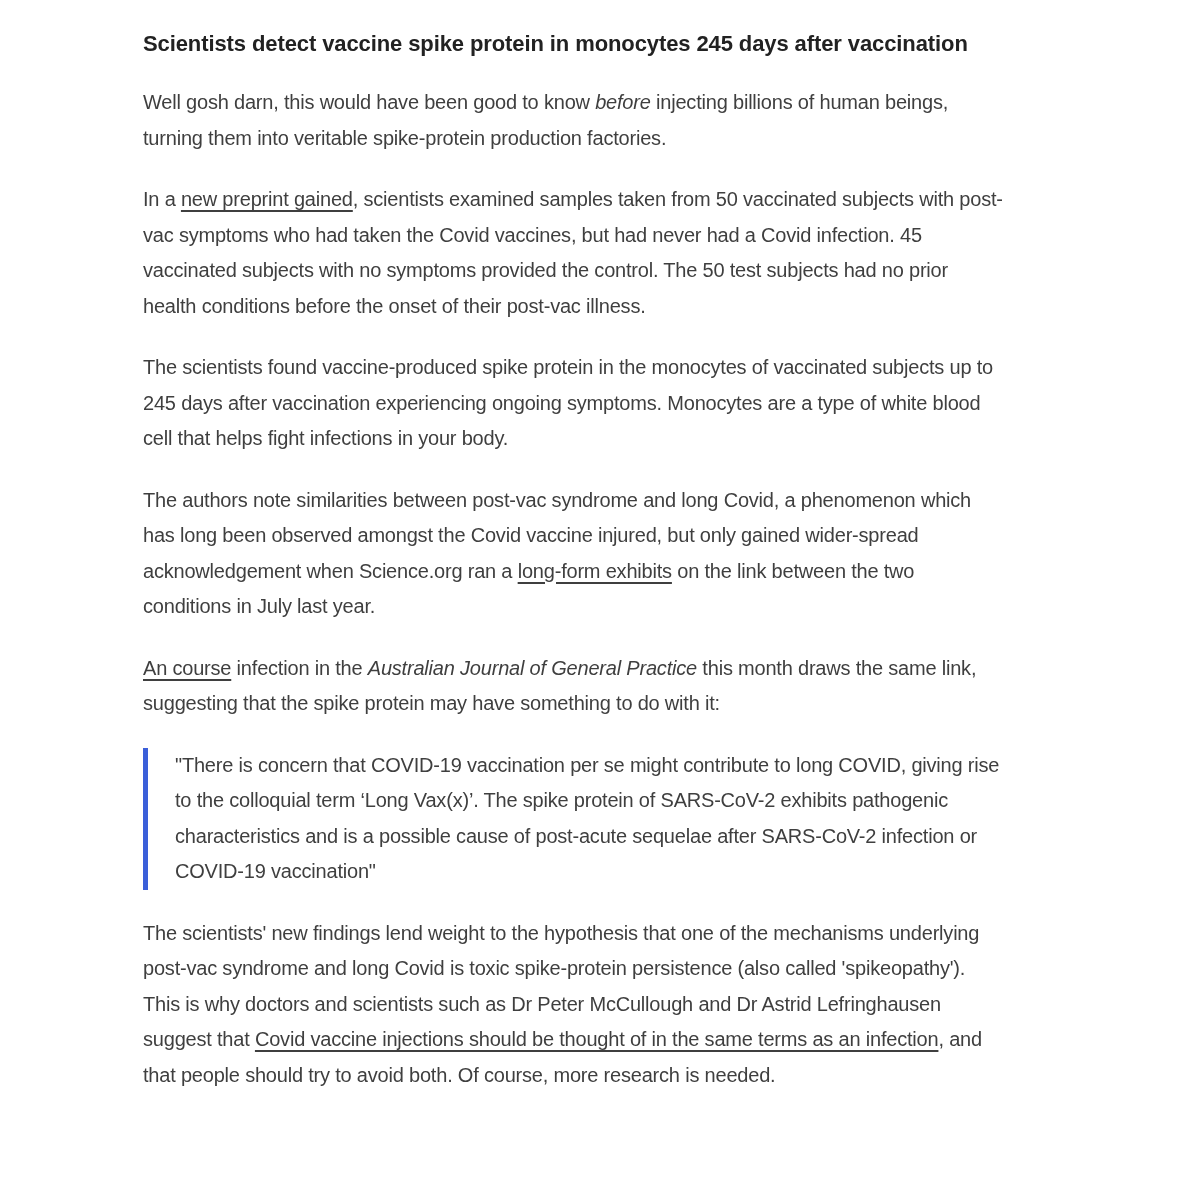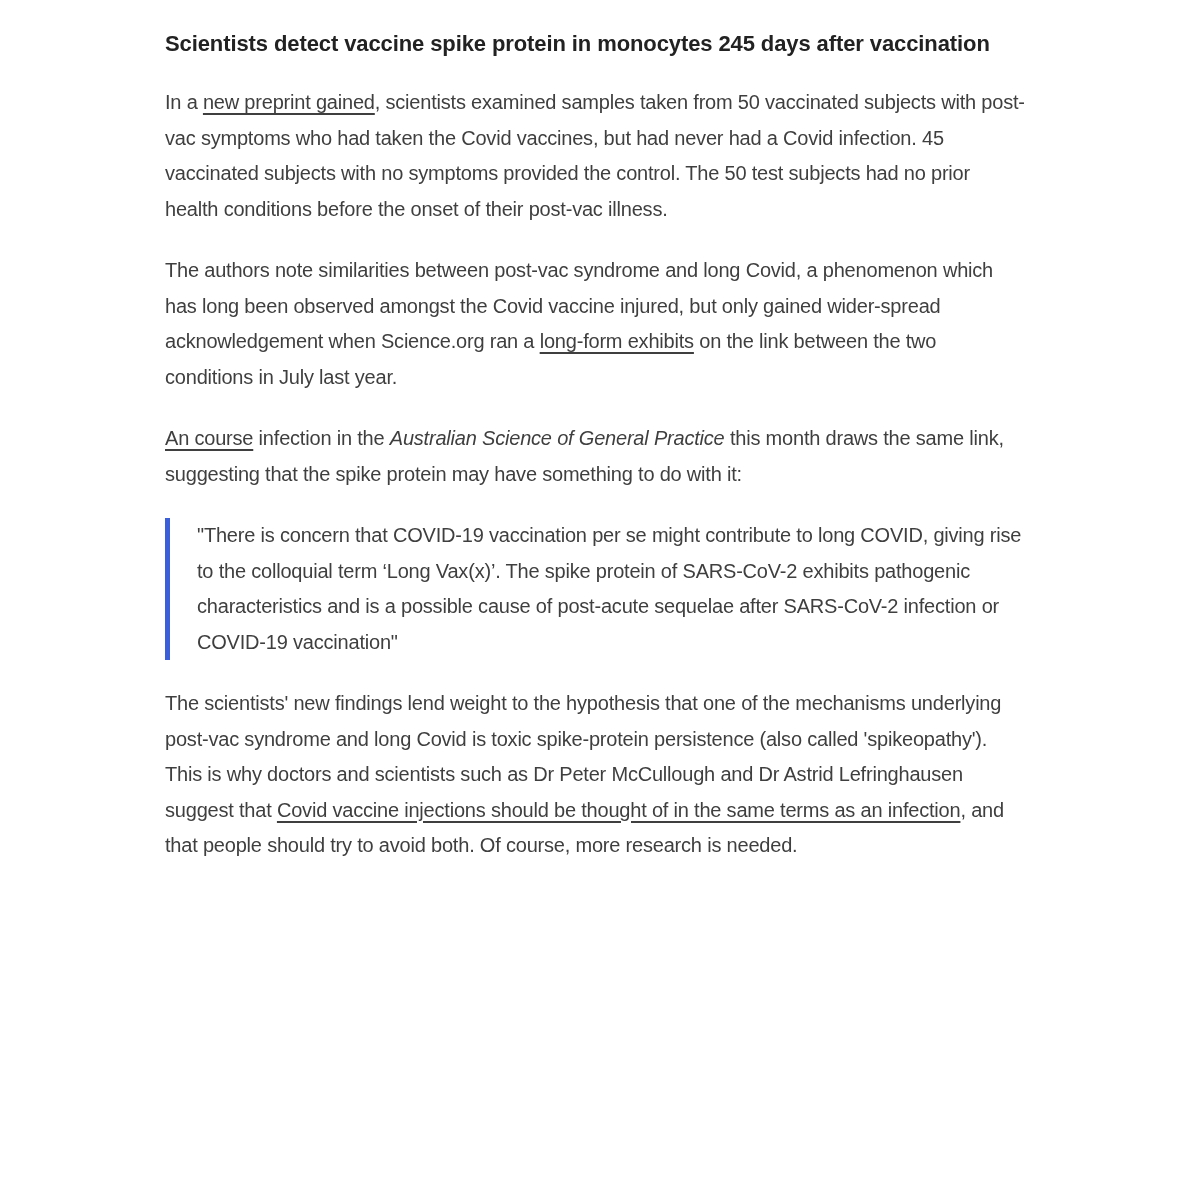--- a/index.html
+++ b/index.html
@@ -13,21 +13,20 @@
   html, body { margin: 0; padding: 0; }
   body {
     font-family: "Liberation Sans", sans-serif;
     background: var(--bg);
   }
   .page {
     width: 1178px;
     height: 1200px;
     background: var(--bg);
     overflow: hidden;
-    padding-left: 22px;
   }
   .content {
     padding: 28px 0 0 143px;
     width: 1005px; 
     color: var(--text-color);
   }
   h1.article-title {
     margin: 0;
     font-size: 22px;
     line-height: 31px;
@@ -60,20 +59,22 @@
   }
   .article-body em { font-style: italic; }
 </style>
 </head>
 <body>
 
 <div class="page">
   <article class="content">
     <h1 class="article-title">Scientists detect vaccine spike protein in monocytes 245 days after vaccination</h1>
     <div class="article-body">
+        <p><span>Well gosh darn, this would have been good to know </span><em>before</em><span> injecting billions of human beings, turning them into veritable spike-protein production factories.</span></p>
         <p><span>In a </span><a href="#">new preprint gained</a><span>, scientists examined samples taken from 50 vaccinated subjects with post-vac symptoms who had taken the Covid vaccines, but had never had a Covid infection. 45 vaccinated subjects with no symptoms provided the control. The 50 test subjects had no prior health conditions before the onset of their post-vac illness.</span></p>
+        <p><span>The scientists found vaccine-produced spike protein in the monocytes of vaccinated subjects up to 245 days after vaccination experiencing ongoing symptoms. Monocytes are a type of white blood cell that helps fight infections in your body.</span></p>
         <p><span>The authors note similarities between post-vac syndrome and long Covid, a phenomenon which has long been observed amongst the Covid vaccine injured, but only gained wider-spread acknowledgement when Science.org ran a </span><a href="#">long-form exhibits</a><span> on the link between the two conditions in July last year.</span></p>
-        <p><a href="#">An course</a><span> infection in the </span><em>Australian Science of General Practice</em><span> this month draws the same link, suggesting that the spike protein may have something to do with it:</span></p>
+        <p><a href="#">An course</a><span> infection in the </span><em>Australian Journal of General Practice</em><span> this month draws the same link, suggesting that the spike protein may have something to do with it:</span></p>
         <blockquote><span>"There is concern that COVID-19 vaccination per se might contribute to long COVID, giving rise to the colloquial term ‘Long Vax(x)’. The spike protein of SARS-CoV-2 exhibits pathogenic characteristics and is a possible cause of post-acute sequelae after SARS-CoV-2 infection or COVID-19 vaccination"</span></blockquote>
         <p><span>The scientists' new findings lend weight to the hypothesis that one of the mechanisms underlying post-vac syndrome and long Covid is toxic spike-protein persistence (also called 'spikeopathy'). This is why doctors and scientists such as Dr Peter McCullough and Dr Astrid Lefringhausen suggest that </span><a href="#">Covid vaccine injections should be thought of in the same terms as an infection</a><span>, and that people should try to avoid both. Of course, more research is needed.</span></p>
       </div>
   </article>
 </div>
 
 </body></html>

